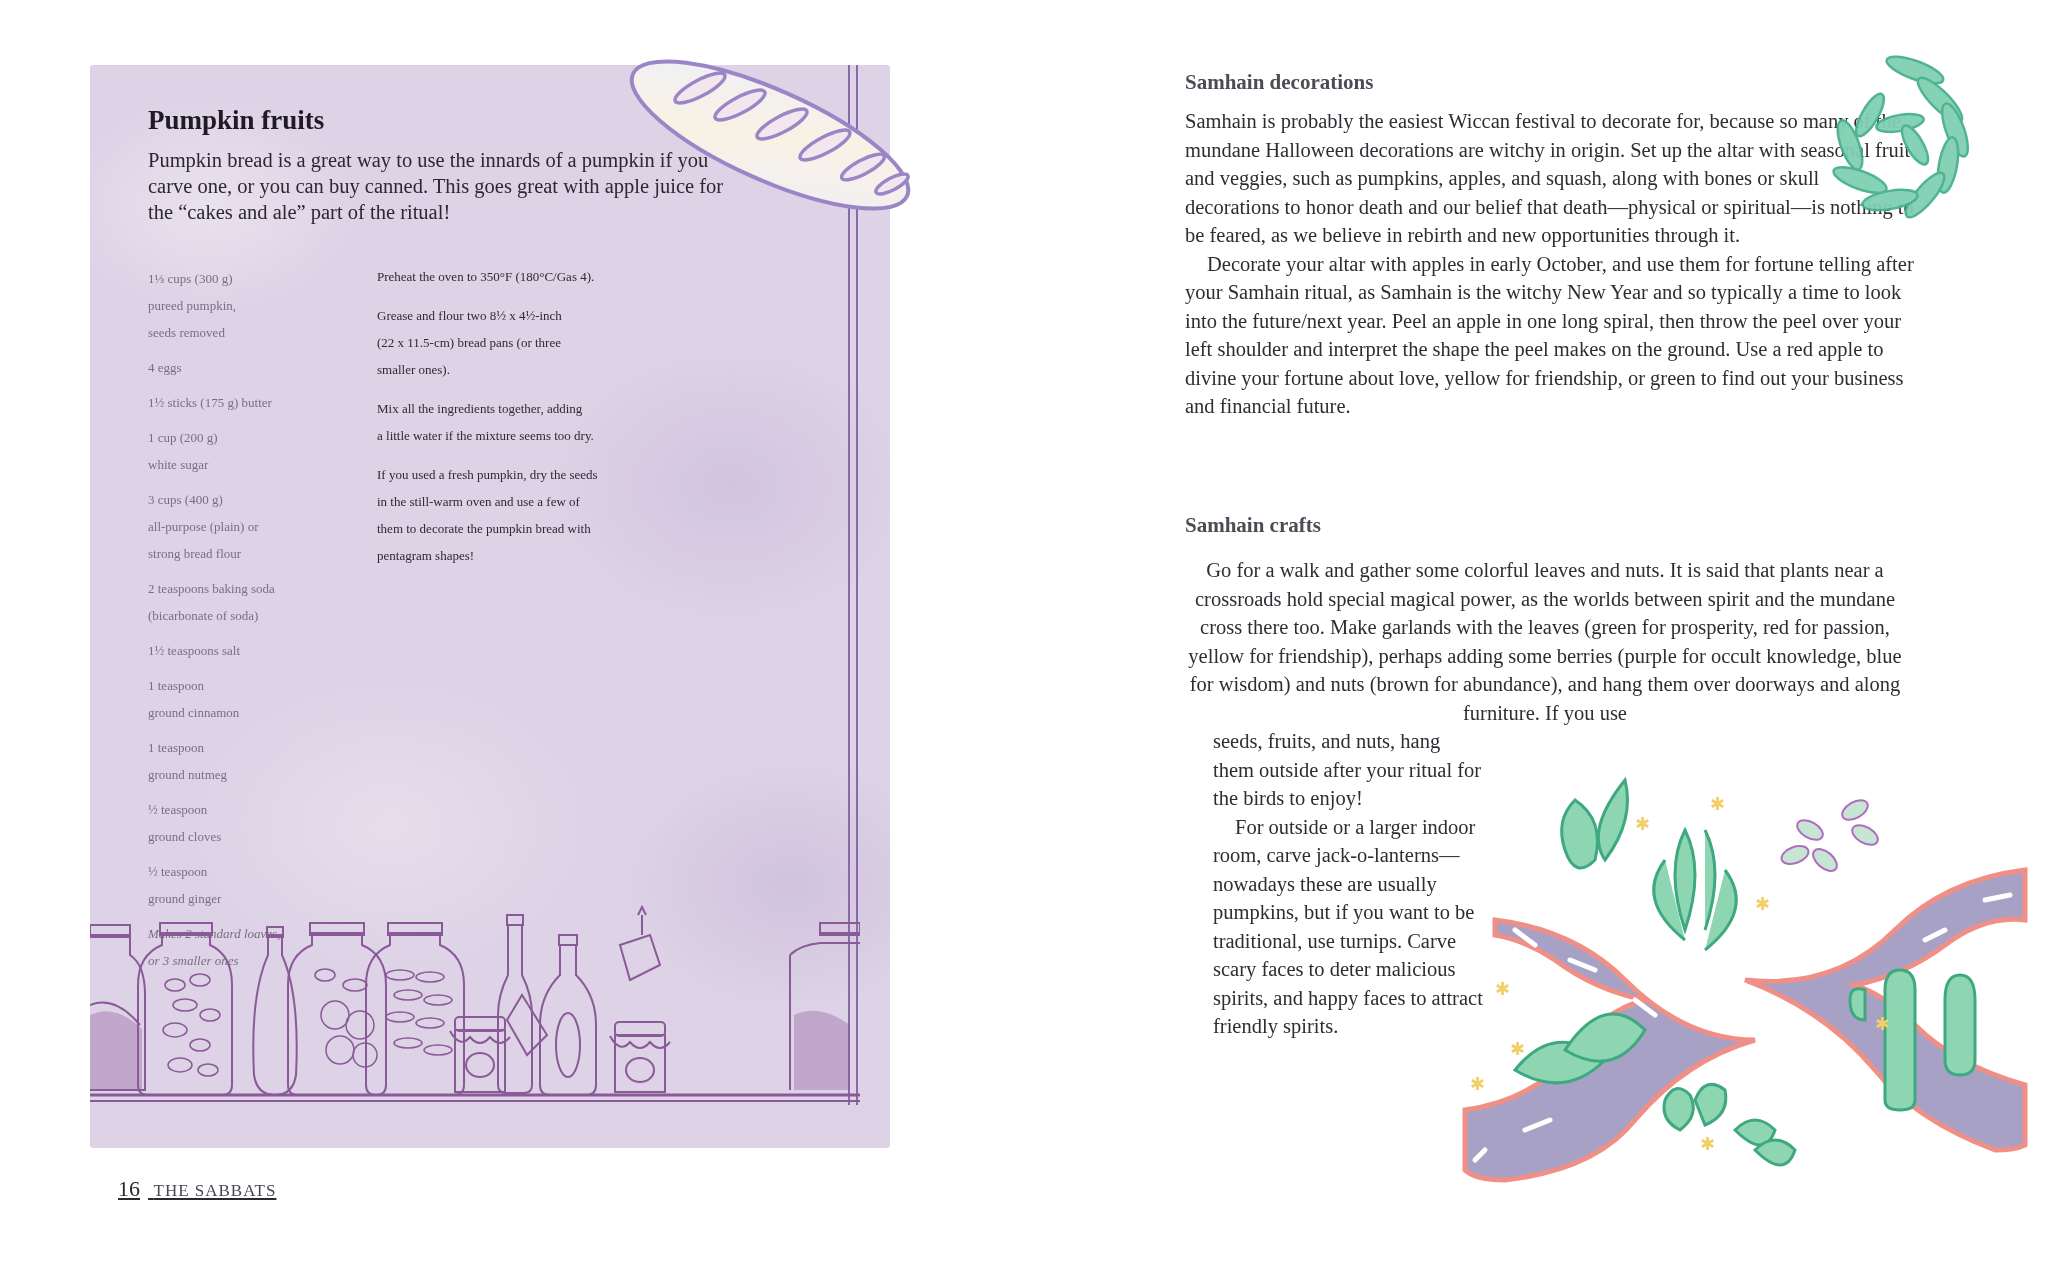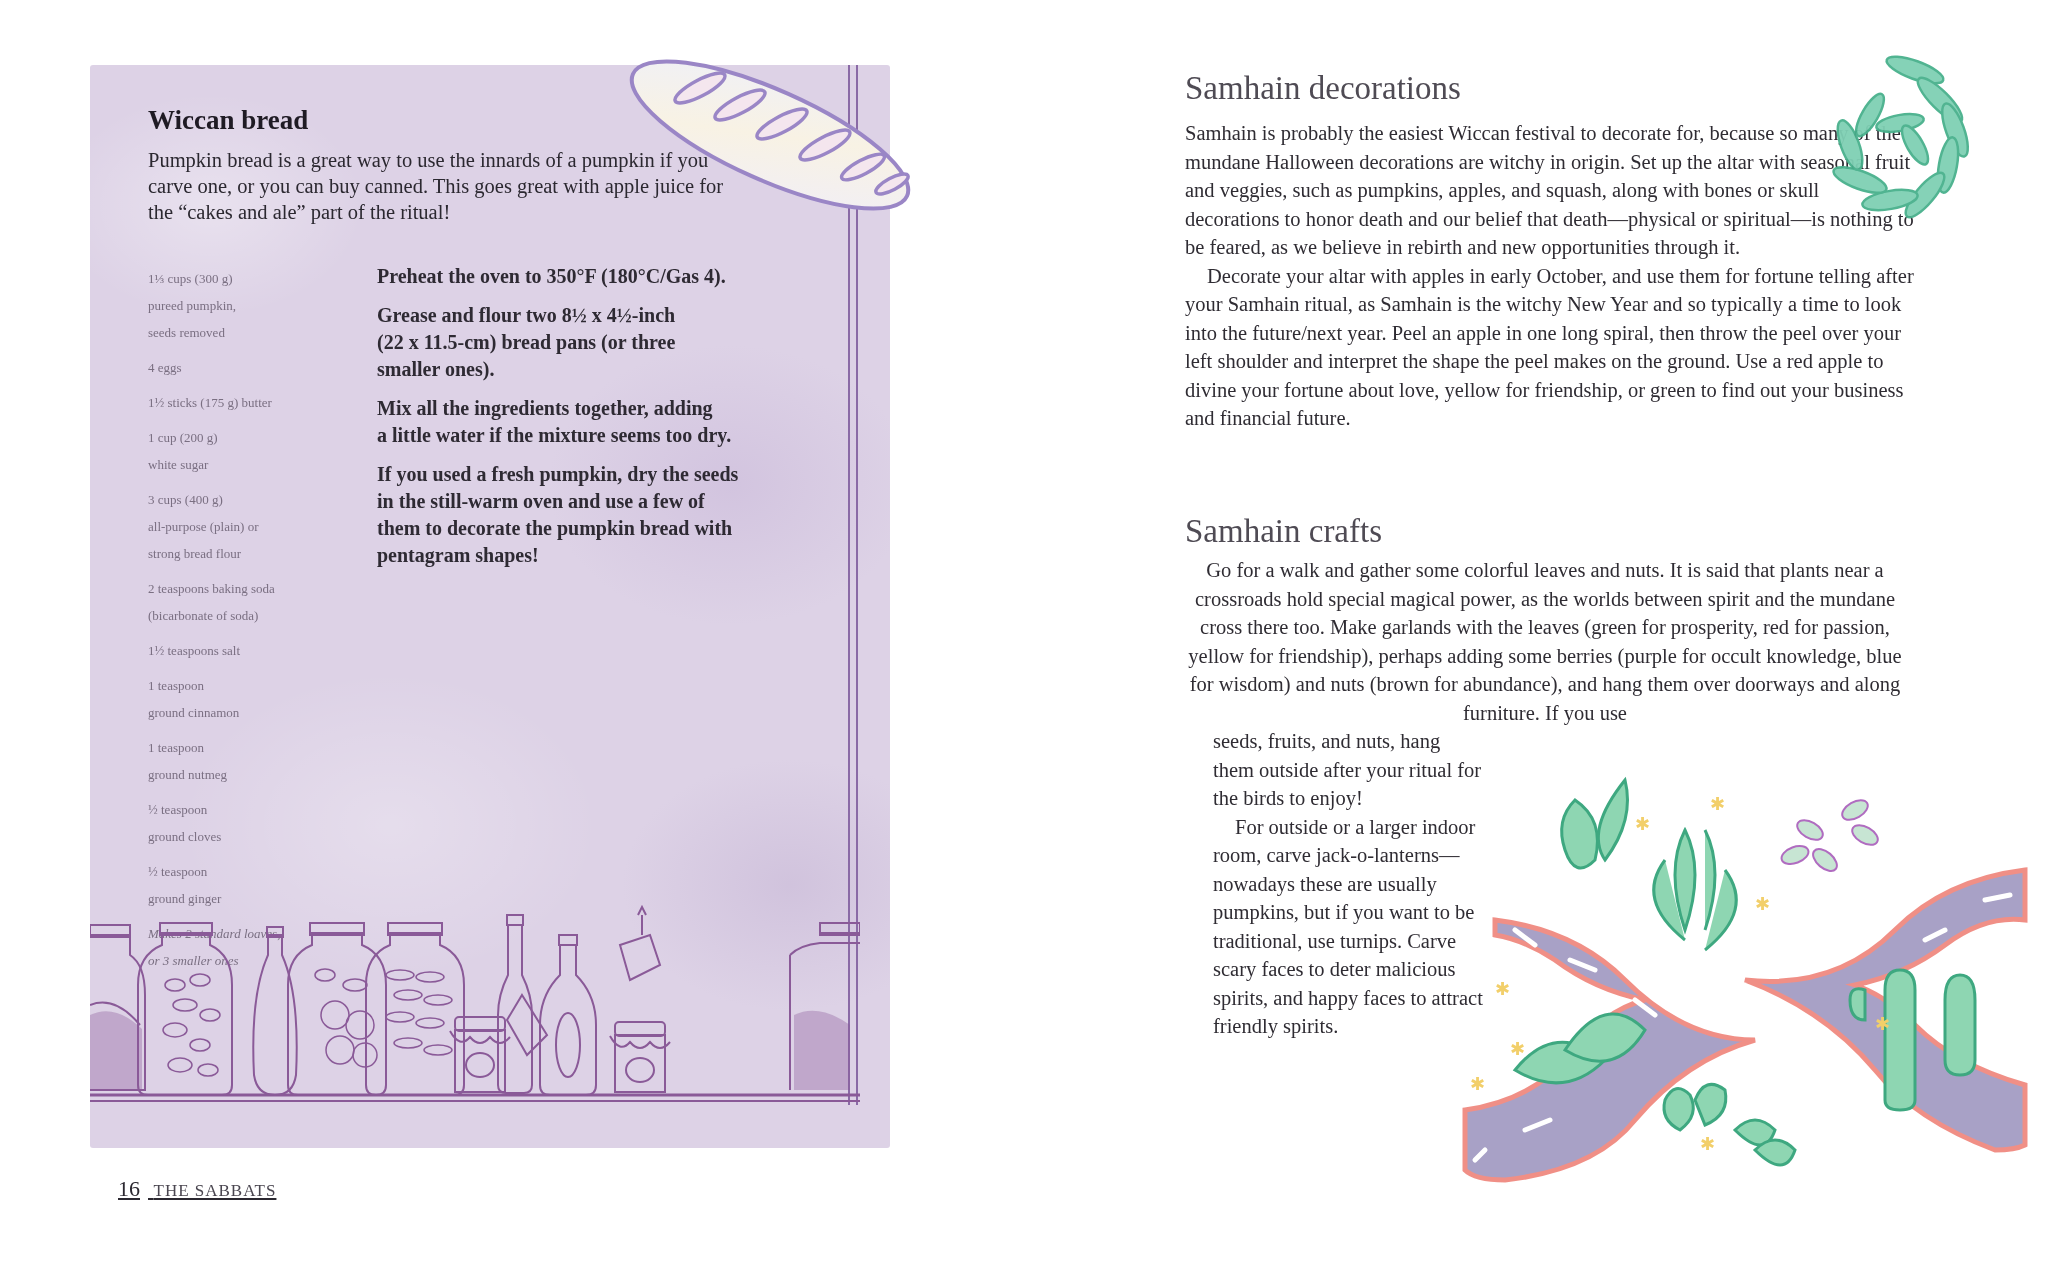--- a/index.html
+++ b/index.html
@@ -22,49 +22,49 @@
     .panel-rule.r2 { left: 766px; }
 
     .recipe-title { position: absolute; left: 58px; top: 40px; font-size: 27px; font-weight: bold; color: #1f1b24; }
     .recipe-intro { position: absolute; left: 58px; top: 82px; width: 600px; font-size: 20.5px; line-height: 26px; color: #2b2830; }
 
     .ingredients { position: absolute; left: 58px; top: 200px; width: 215px; list-style: none; }
     .ingredients li { font-size: 13px; line-height: 27px; color: #7a6f82; margin-bottom: 8px; white-space: pre-line; }
     .ingredients li.note { font-style: italic; margin-top: 4px; }
 
     .method { position: absolute; left: 287px; top: 198px; width: 420px; }
-    .method p { font-size: 20px; line-height: 27px; color: #2e2a33; margin-bottom: 12px; white-space: pre-line; font-weight: bold; }
+    .method p { font-size: 13px; line-height: 27px; color: #2e2a33; margin-bottom: 12px; white-space: pre-line; }
 
     .bread-illustration { position: absolute; left: 620px; top: 50px; width: 300px; height: 170px; }
     .jars-illustration { position: absolute; left: 90px; top: 905px; width: 770px; height: 200px; }
 
     .page-footer { position: absolute; left: 118px; top: 1176px; font-size: 22px; color: #2b2830; text-decoration: underline; }
     .page-footer .num { margin-right: 8px; }
     .page-footer .section { font-size: 17px; letter-spacing: 1px; color: #4a4650; }
 
     
     .right-col { position: absolute; left: 1185px; top: 70px; width: 730px; }
-    .section-heading { font-size: 33px; font-weight: normal; color: #4f4b54; margin-bottom: 12px; }
+    .section-heading { font-size: 21px; font-weight: bold; color: #4f4b54; margin-bottom: 12px; }
     .body-text { font-size: 20.5px; line-height: 28.5px; color: #2f2c33; }
     .body-text .indent { display: block; text-indent: 22px; }
     .crafts-heading { position: absolute; left: 1185px; top: 513px; }
     .crafts-text { position: absolute; left: 1185px; top: 556px; width: 720px; text-align: center; }
     .crafts-narrow { position: absolute; left: 1185px; top: 727px; width: 270px; margin-left: 28px; }
 
     .wreath-illustration { position: absolute; left: 1820px; top: 45px; width: 180px; height: 190px; }
     .crossroads-illustration { position: absolute; left: 1455px; top: 770px; width: 580px; height: 430px; }
   </style>
 </head>
 <body>
 
 <div class="recipe-panel">
   <div class="panel-rule r1"></div>
   <div class="panel-rule r2"></div>
 
-  <h2 class="recipe-title">Wiccan bread</h2>
+  <h2 class="recipe-title">Pumpkin fruits</h2>
   <p class="recipe-intro">Pumpkin bread is a great way to use the innards of a pumpkin if you carve one, or you can buy canned. This goes great with apple juice for the “cakes and ale” part of the ritual!</p>
 
   <ul class="ingredients">
     <li>1⅓ cups (300 g)
 pureed pumpkin,
 seeds removed</li>
     <li>4 eggs</li>
     <li>1½ sticks (175 g) butter</li>
     <li>1 cup (200 g)
 white sugar</li>

